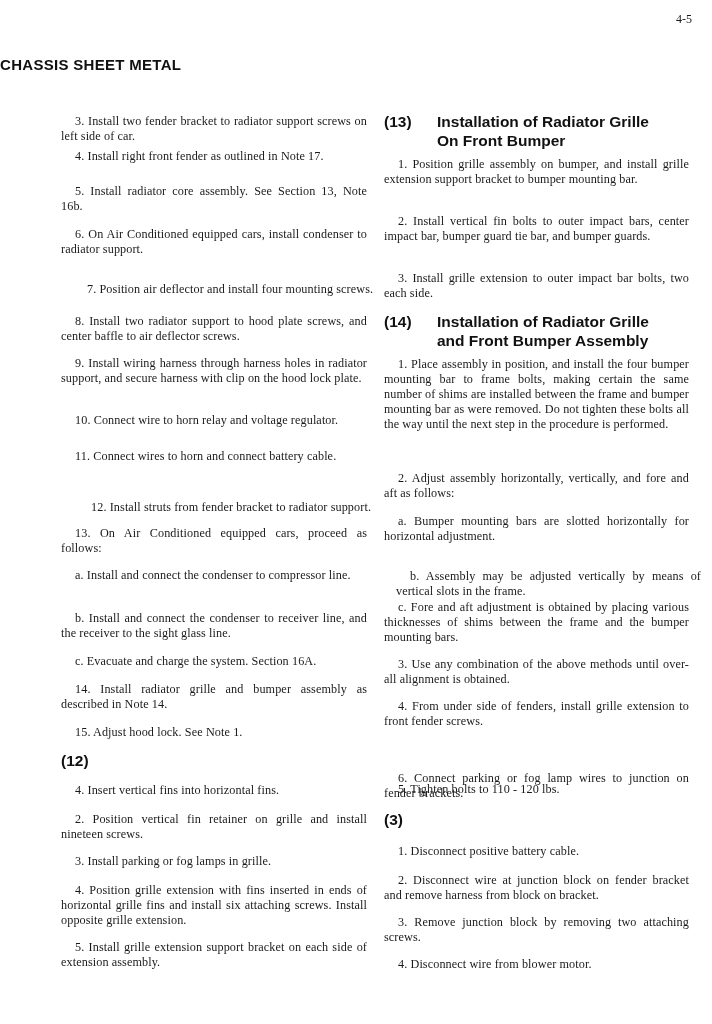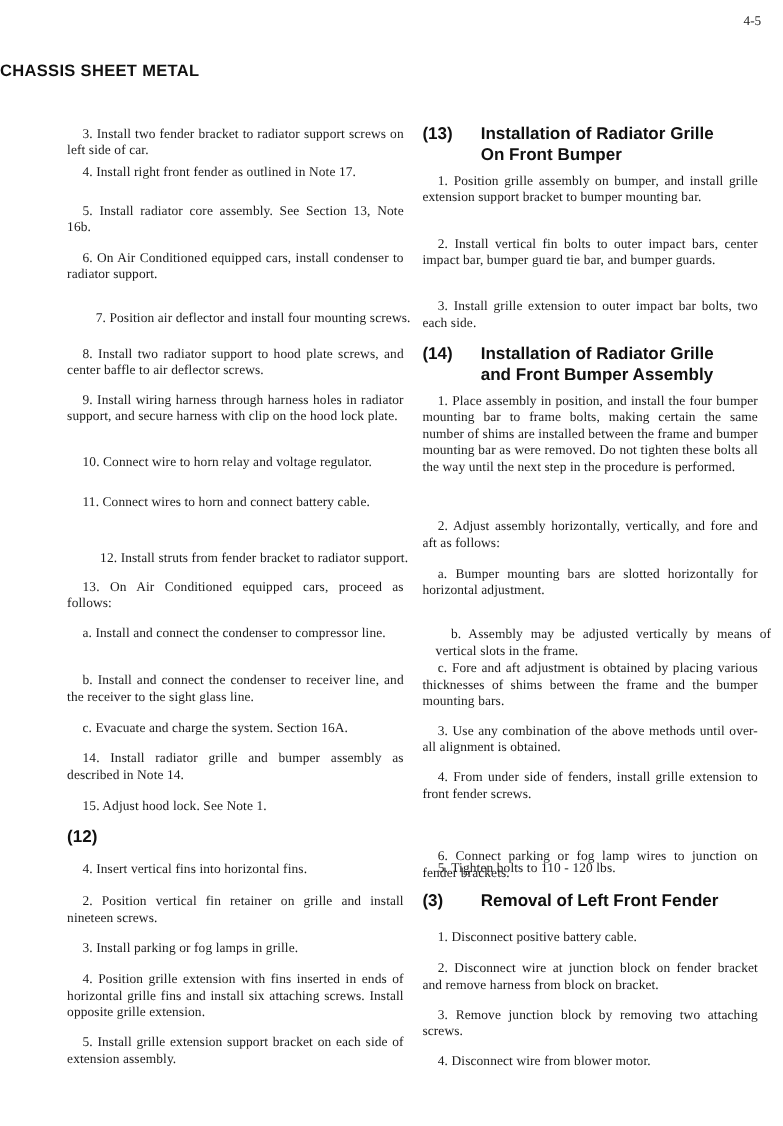--- a/index.html
+++ b/index.html
@@ -88,19 +88,18 @@
   <p class="para" style="top:514px;margin:0">a. Bumper mounting bars are slotted horizontally for horizontal adjustment.</p>
   <p class="para" style="top:557px;margin:12px">b. Assembly may be adjusted vertically by means of vertical slots in the frame.</p>
   <p class="para" style="top:600px;margin:0">c. Fore and aft adjustment is obtained by placing various thicknesses of shims between the frame and the bumper mounting bars.</p>
   <p class="para" style="top:657px;margin:0">3. Use any combination of the above methods until over-all alignment is obtained.</p>
   <p class="para" style="top:699px;margin:0">4. From under side of fenders, install grille extension to front fender screws.</p>
   <p class="para" style="top:782px;margin:0">5. Tighten bolts to 110 - 120 lbs.</p>
   <p class="para" style="top:771px;margin:0">6. Connect parking or fog lamp wires to junction on fender brackets.</p>
 
   <div class="heading" style="top:810px">
     <span class="num">(3)</span>
-    <span class="ttl">Removal of Left Front Fender</span>
   </div>
   <p class="para" style="top:844px;margin:0">1. Disconnect positive battery cable.</p>
   <p class="para" style="top:873px;margin:0">2. Disconnect wire at junction block on fender bracket and remove harness from block on bracket.</p>
   <p class="para" style="top:915px;margin:0">3. Remove junction block by removing two attaching screws.</p>
   <p class="para" style="top:957px;margin:0">4. Disconnect wire from blower motor.</p>
 </div>
 
 </body></html>

